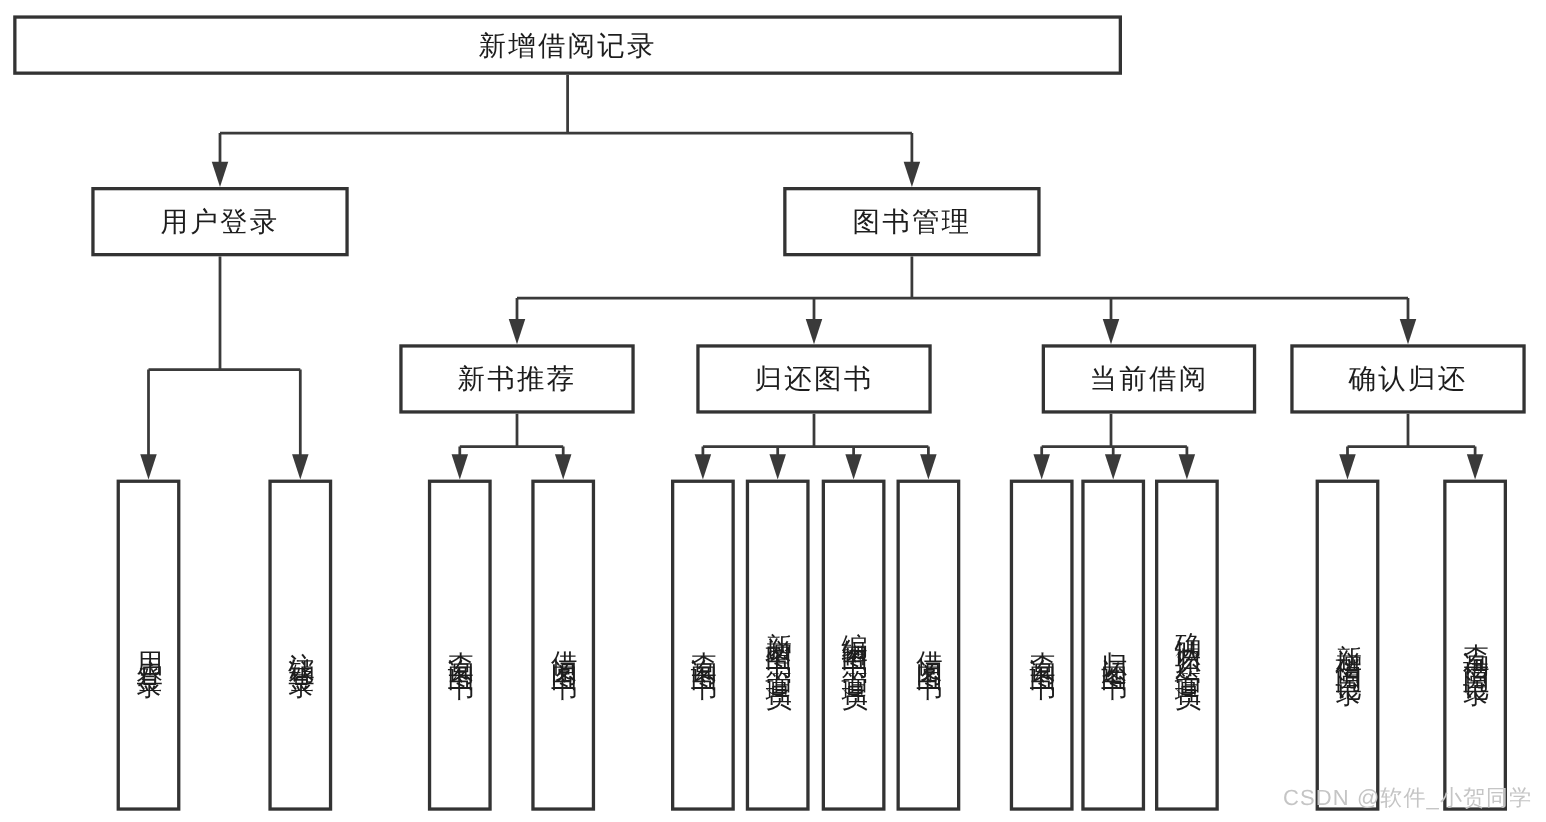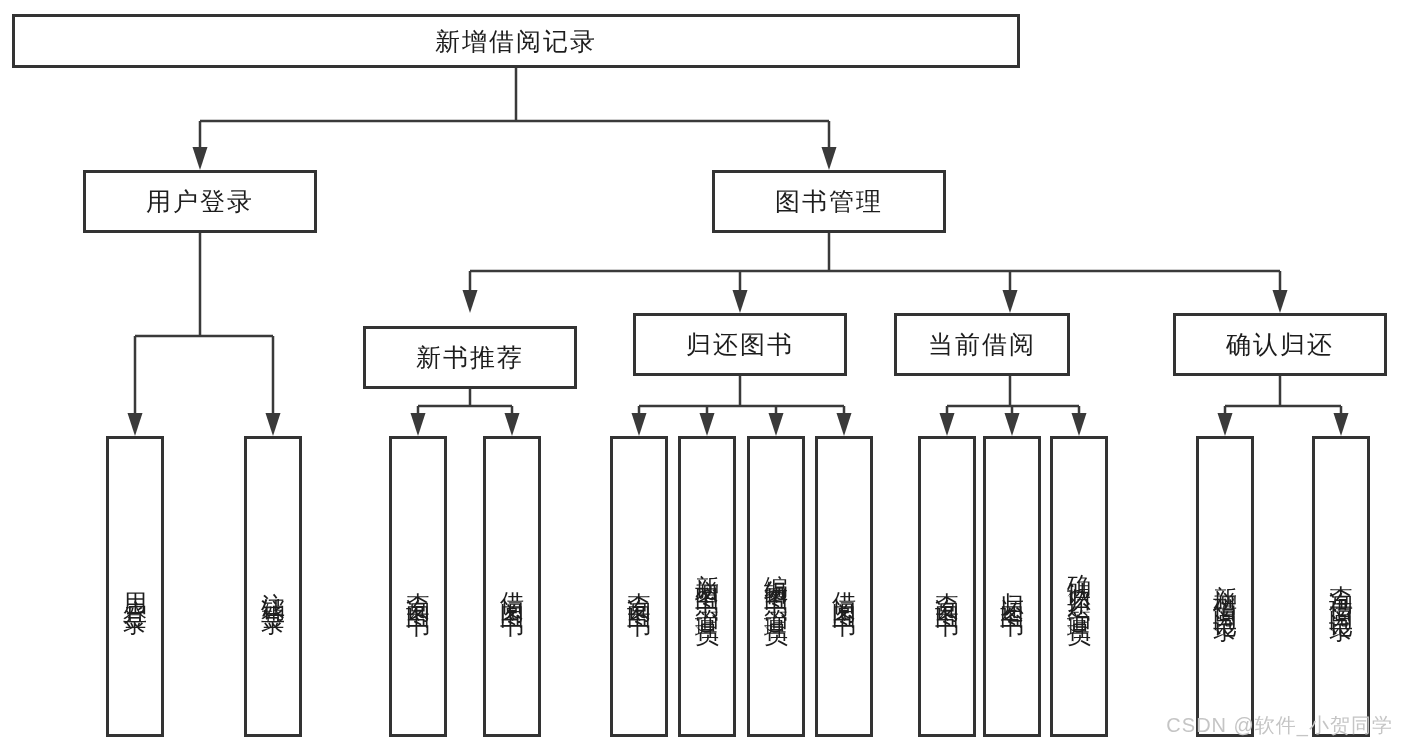--- a/index.html
+++ b/index.html
@@ -96,27 +96,27 @@
     <span class="lbl">新增借阅记录</span>
   </div>
 
   <div class="hbox" style="left:83px;top:170px;width:234px;height:63px">
     <span class="lbl">用户登录</span>
   </div>
   <div class="hbox" style="left:712px;top:170px;width:234px;height:63px">
     <span class="lbl">图书管理</span>
   </div>
 
-  <div class="hbox" style="left:363px;top:326px;width:214px;height:63px">
+  <div class="hbox" style="left:363px;top:313px;width:214px;height:63px">
     <span class="lbl">新书推荐</span>
   </div>
   <div class="hbox" style="left:633px;top:313px;width:214px;height:63px">
     <span class="lbl">归还图书</span>
   </div>
-  <div class="hbox" style="left:894px;top:313px;width:176px;height:63px">
+  <div class="hbox" style="left:947px;top:313px;width:195px;height:63px">
     <span class="lbl">当前借阅</span>
   </div>
   <div class="hbox" style="left:1173px;top:313px;width:214px;height:63px">
     <span class="lbl">确认归还</span>
   </div>
 
   <div class="vbox" style="left:106px;top:436px;width:58px;height:301px">
     <span class="lbl">用户登录</span>
   </div>
   <div class="vbox" style="left:244px;top:436px;width:58px;height:301px">

